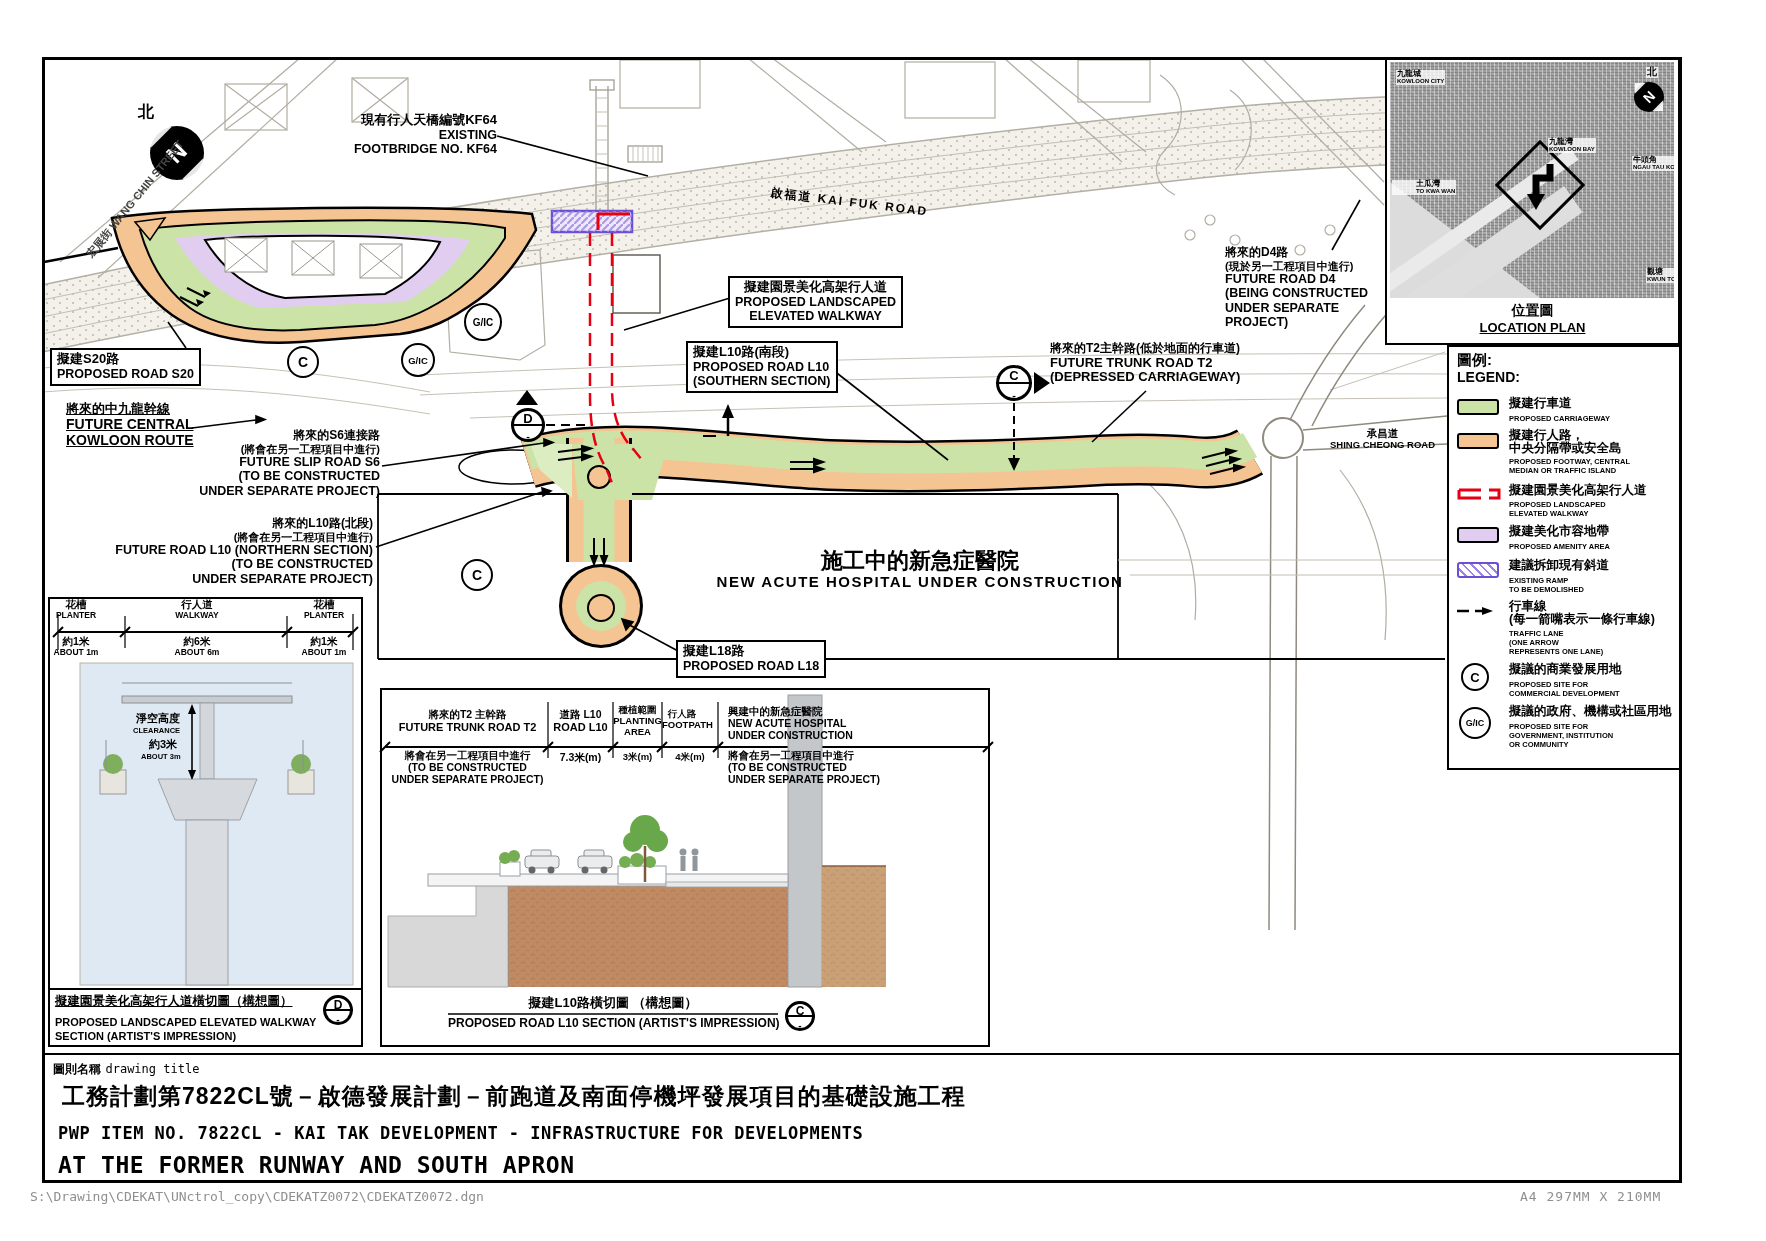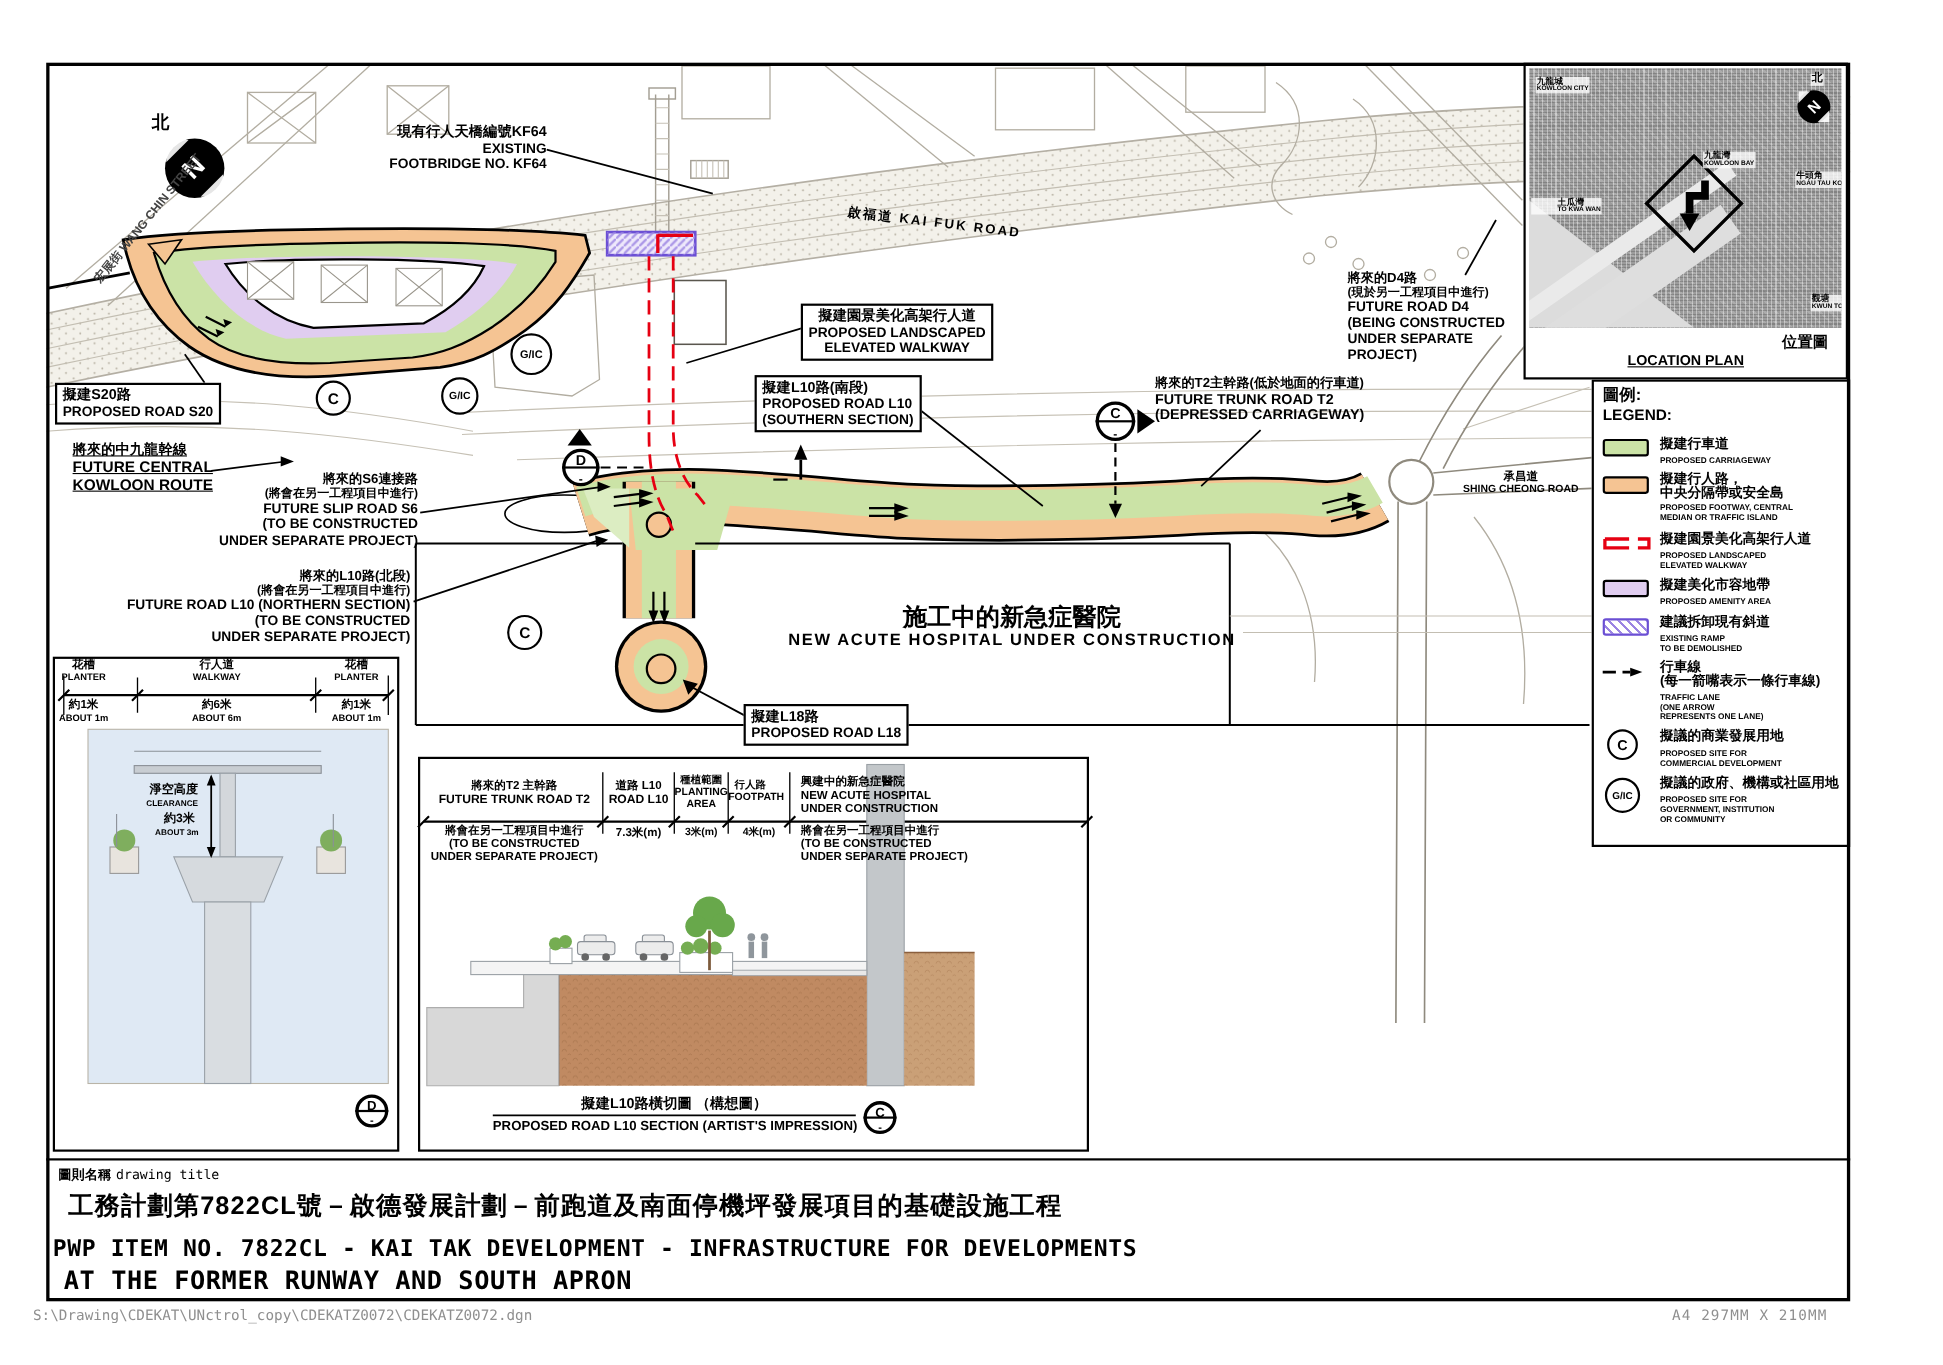--- a/index.html
+++ b/index.html
@@ -324,21 +324,21 @@
         </div>
     <div class="chip" style="left:256px;top:206px;">
           <span class="ln" style="font-size:8px;">觀塘</span>
           <span class="ln" style="font-size:6px;">KWUN TONG</span>
         </div>
     <div class="chip" style="left:256px;top:5px;font-size:10px;">北</div>
     <div class="ncirc" style="left:244px;top:20px;width:30px;height:30px;">
           <span style="font-size:14px;">N</span>
         </div>
   </div>
-  <div class="L ctr s14" style="left:0;right:16px;top:244px;text-align:right;">位置圖</div>
+  <div class="L ctr s14" style="left:0;right:0;top:244px;">位置圖</div>
   <div class="L ctr s13" style="left:0;right:0;top:262px;text-decoration:underline;">LOCATION PLAN</div>
 </div>
 
 <div class="legbox">
   <div class="L s15" style="left:8px;top:4px;">圖例:</div>
   <div class="L s14" style="left:8px;top:23px;">LEGEND:</div>
 
   <div class="sw" style="left:8px;top:52px;background:#cbe3a6;"></div>
   <div class="li-zh" style="left:60px;top:50px;">擬建行車道</div>
   <div class="li-en" style="left:60px;top:67px;">PROPOSED CARRIAGEWAY</div>
@@ -514,20 +514,25 @@
   <span class="ln s8">ABOUT 6m</span>
 </div>
 <div class="L ctr" style="left:293px;top:636px;width:62px;">
   <span class="ln s10">約1米</span>
   <span class="ln s8">ABOUT 1m</span>
 </div>
 <div class="L s11" style="left:136px;top:712px;">淨空高度</div>
 <div class="L s7" style="left:133px;top:727px;">CLEARANCE</div>
 <div class="L s11" style="left:149px;top:738px;">約3米</div>
 <div class="L s7" style="left:141px;top:753px;">ABOUT 3m</div>
+<div style="position:absolute;left:48px;top:988px;width:315px;height:59px;" class="capline">
+  <div class="L s125" style="left:7px;top:4px;text-decoration:underline;">擬建園景美化高架行人道橫切圖（構想圖）</div>
+  <div class="L s11" style="left:7px;top:26px;">PROPOSED LANDSCAPED ELEVATED WALKWAY</div>
+  <div class="L s11" style="left:7px;top:40px;">SECTION (ARTIST'S IMPRESSION)</div>
+</div>
 <div class="sb" style="left:323px;top:995px;width:30px;height:30px;">
   <span class="lt" style="font-size:12px;">D</span>
   <span class="dash" style="font-size:10px;">-</span>
 </div>
 
 <div class="secbox" style="left:380px;top:688px;width:610px;height:359px;"></div>
 <div class="L ctr" style="left:390px;top:709px;width:155px;">
   <span class="ln s10">將來的T2 主幹路</span>
   <span class="ln s11">FUTURE TRUNK ROAD T2</span>
 </div>
@@ -568,21 +573,21 @@
   <span class="lt" style="font-size:12px;">C</span>
   <span class="dash" style="font-size:10px;">-</span>
 </div>
 
 <div class="hline" style="left:42px;top:1053px;width:1640px;"></div>
 <div class="L" style="left:53px;top:1059px;">
   <span class="s12">圖則名稱</span>
   <span class="s12 mono" style="font-weight:normal;">drawing title</span>
 </div>
 <div class="L" style="left:62px;top:1083px;font-size:23px;letter-spacing:1px;">工務計劃第7822CL號－啟德發展計劃－前跑道及南面停機坪發展項目的基礎設施工程</div>
-<div class="L mono" style="left:48px;top:1124px;font-size:21px;letter-spacing:0.5px;">PWP ITEM NO. 7822CL - KAI TAK DEVELOPMENT - INFRASTRUCTURE FOR DEVELOPMENTS</div>
+<div class="L mono" style="left:58px;top:1124px;font-size:17px;letter-spacing:0.5px;">PWP ITEM NO. 7822CL - KAI TAK DEVELOPMENT - INFRASTRUCTURE FOR DEVELOPMENTS</div>
 <div class="L mono" style="left:58px;top:1152px;font-size:23px;letter-spacing:0.5px;">AT THE FORMER RUNWAY AND SOUTH APRON</div>
 
 <div class="L mono gray" style="left:30px;top:1190px;font-size:13px;font-weight:normal;">S:\Drawing\CDEKAT\UNctrol_copy\CDEKATZ0072\CDEKATZ0072.dgn</div>
 <div class="L mono gray" style="left:1520px;top:1190px;font-size:13px;letter-spacing:1px;font-weight:normal;">A4 297MM X 210MM</div>
 
 <div class="frame"></div>
 
 </div>
 
 </body></html>

